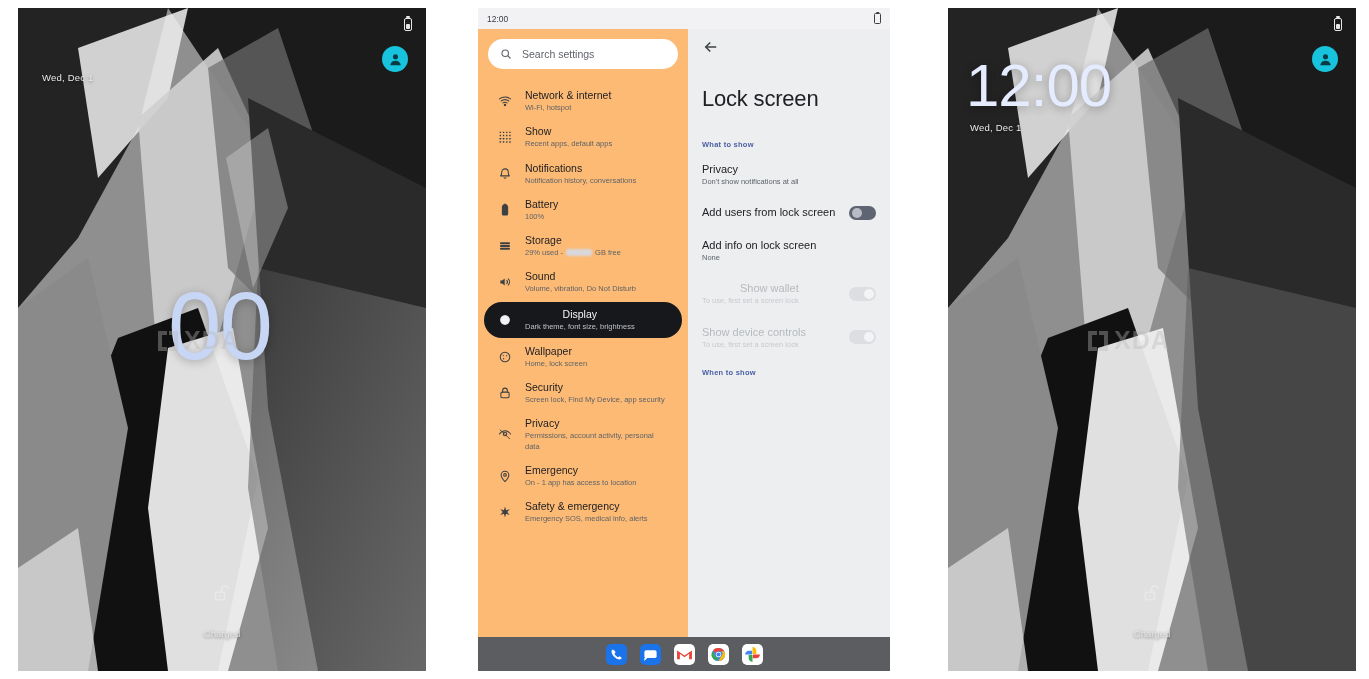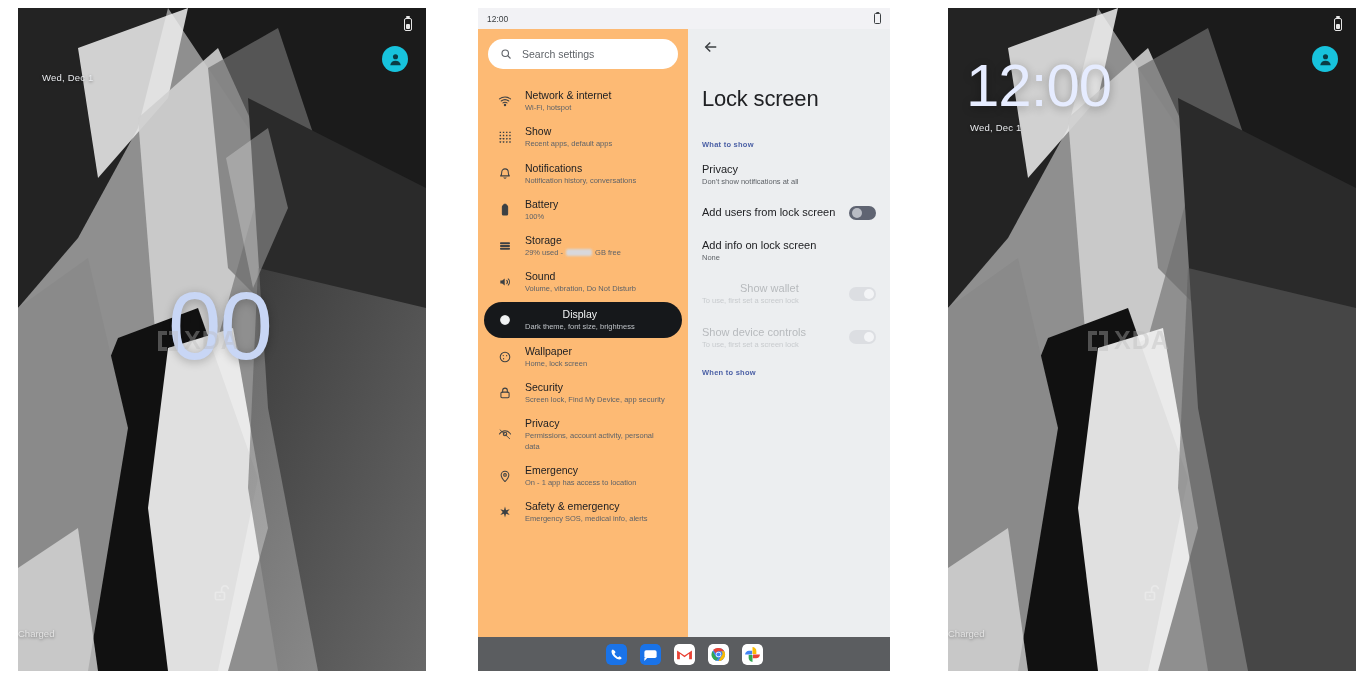--- a/index.html
+++ b/index.html
@@ -83,21 +83,21 @@
   }
 
   .lockicon {
     position:absolute; left:50%; transform:translateX(-50%);
     bottom:68px; width:20px; height:20px; opacity:.92;
   }
   .lockicon svg { width:20px; height:20px; display:block; }
 
   .charged {
     position:absolute; left:0; right:0; bottom:32px;
-    text-align:left; color:#e4e4e4; font-size:9.5px;
+    text-align:center; color:#e4e4e4; font-size:9.5px;
     text-shadow:0 1px 3px rgba(0,0,0,.45);
   }
 
   
   .xda {
     position:absolute; display:flex; align-items:center; gap:6px;
     opacity:.38; pointer-events:none;
   }
   .xda .brk { display:flex; gap:2px; }
   .xda .brk i {

